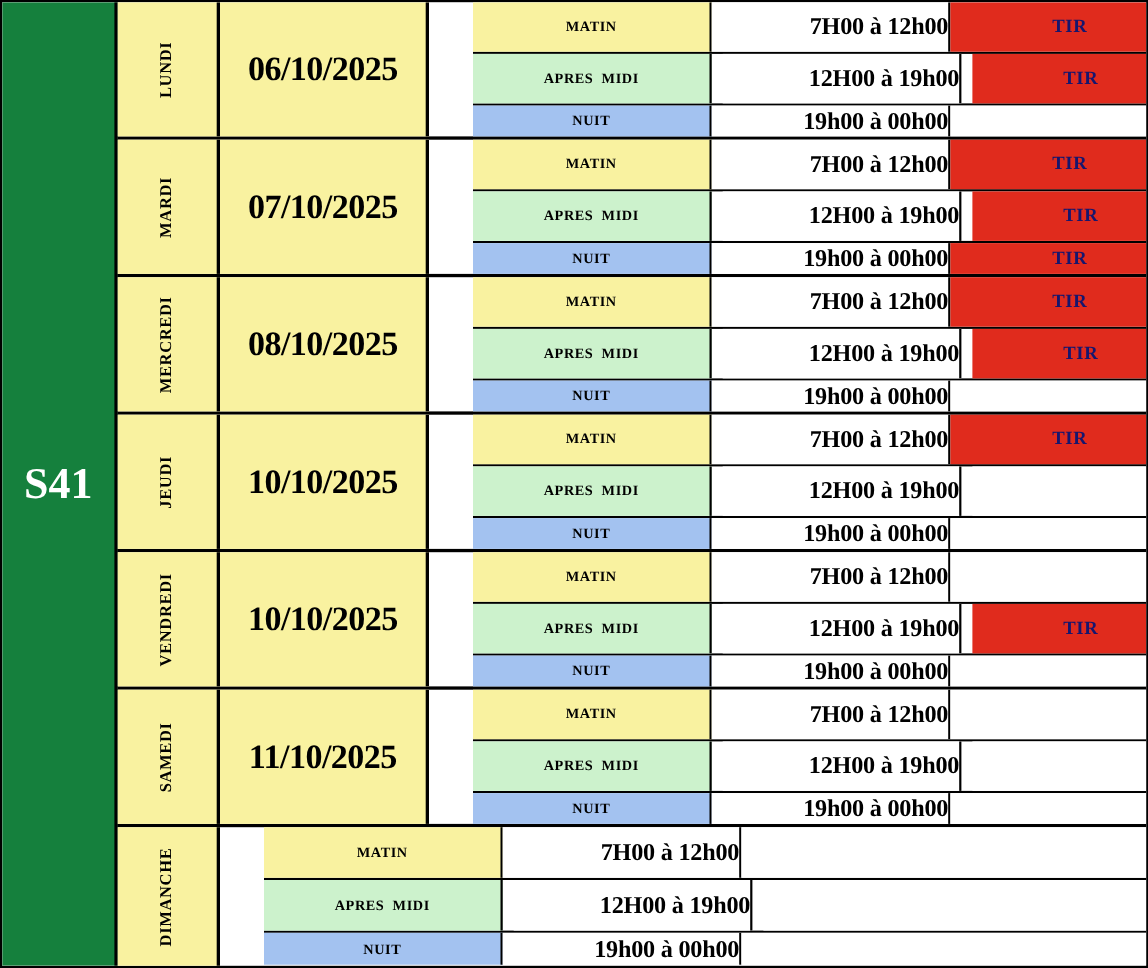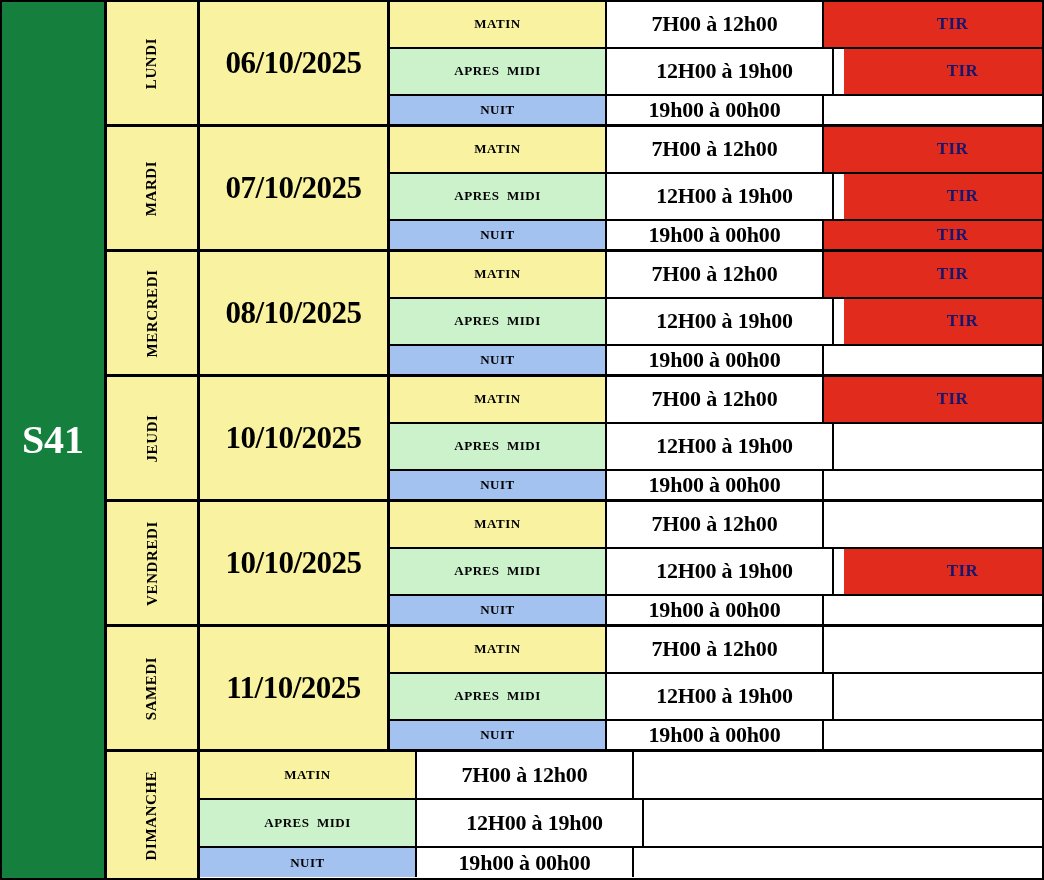--- a/index.html
+++ b/index.html
@@ -109,20 +109,21 @@
     color: #000000;
     letter-spacing: -0.5px;
     font-family: "Liberation Serif", "DejaVu Serif", serif;
   }
 
   .shifts-cell {
     flex: 1 1 auto;
     display: flex;
     flex-direction: column;
     box-sizing: border-box;
+    padding-left: 40px;
   }
 
   .shift-row {
     display: flex;
     flex-direction: row;
     box-sizing: border-box;
     border-bottom: 2px solid #000000;
   }
   .shift-row.r-matin    { height: 48px; }
   .shift-row.r-apresmidi{ height: 48px; gap: 10px; }
@@ -150,21 +151,21 @@
   .bg-nuit      { background: #A3C2F0; text-align: right; }
 
   .time-cell {
     width: 217px;
     flex: 0 0 217px;
     background: #ffffff;
     border-right: 2px solid #000000;
     box-sizing: border-box;
     display: flex;
     align-items: center;
-    justify-content: center;
+    justify-content: flex-end;
   }
   .time-text {
     font-size: 22px;
     font-weight: bold;
     color: #000000;
     letter-spacing: -0.2px;
     font-family: "Liberation Serif", "DejaVu Serif", serif;
   }
 
   .task-cell {

